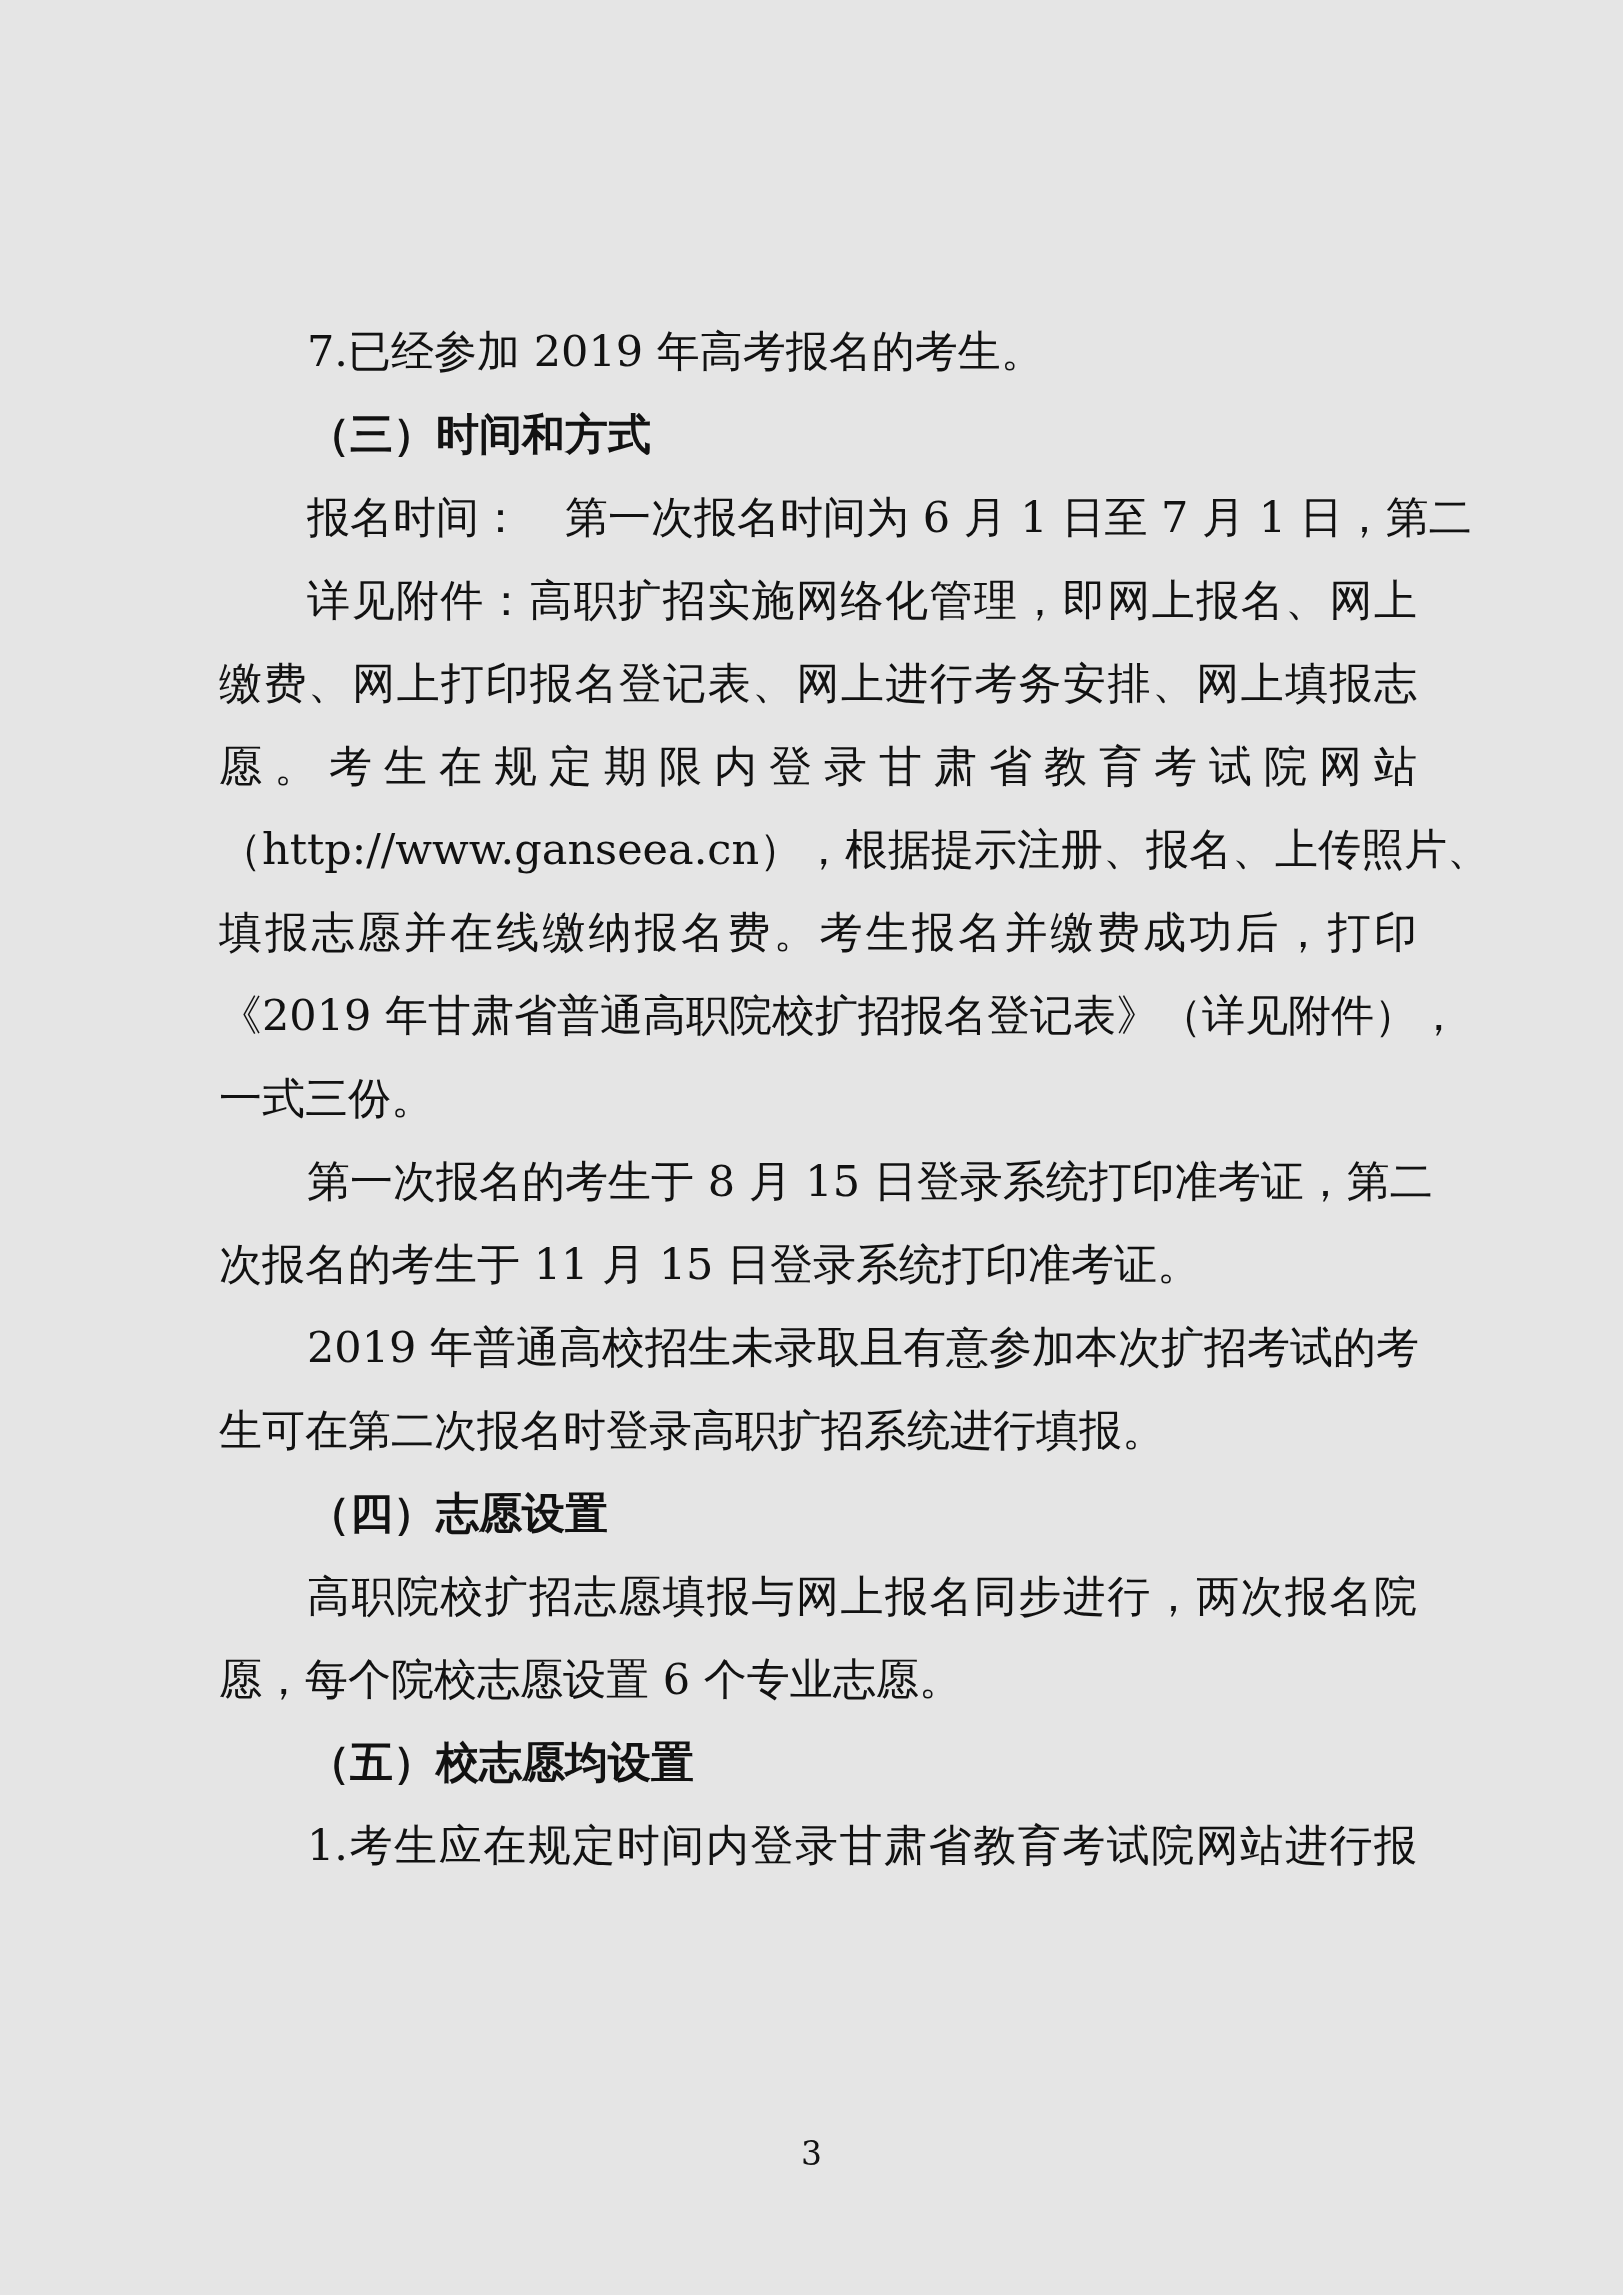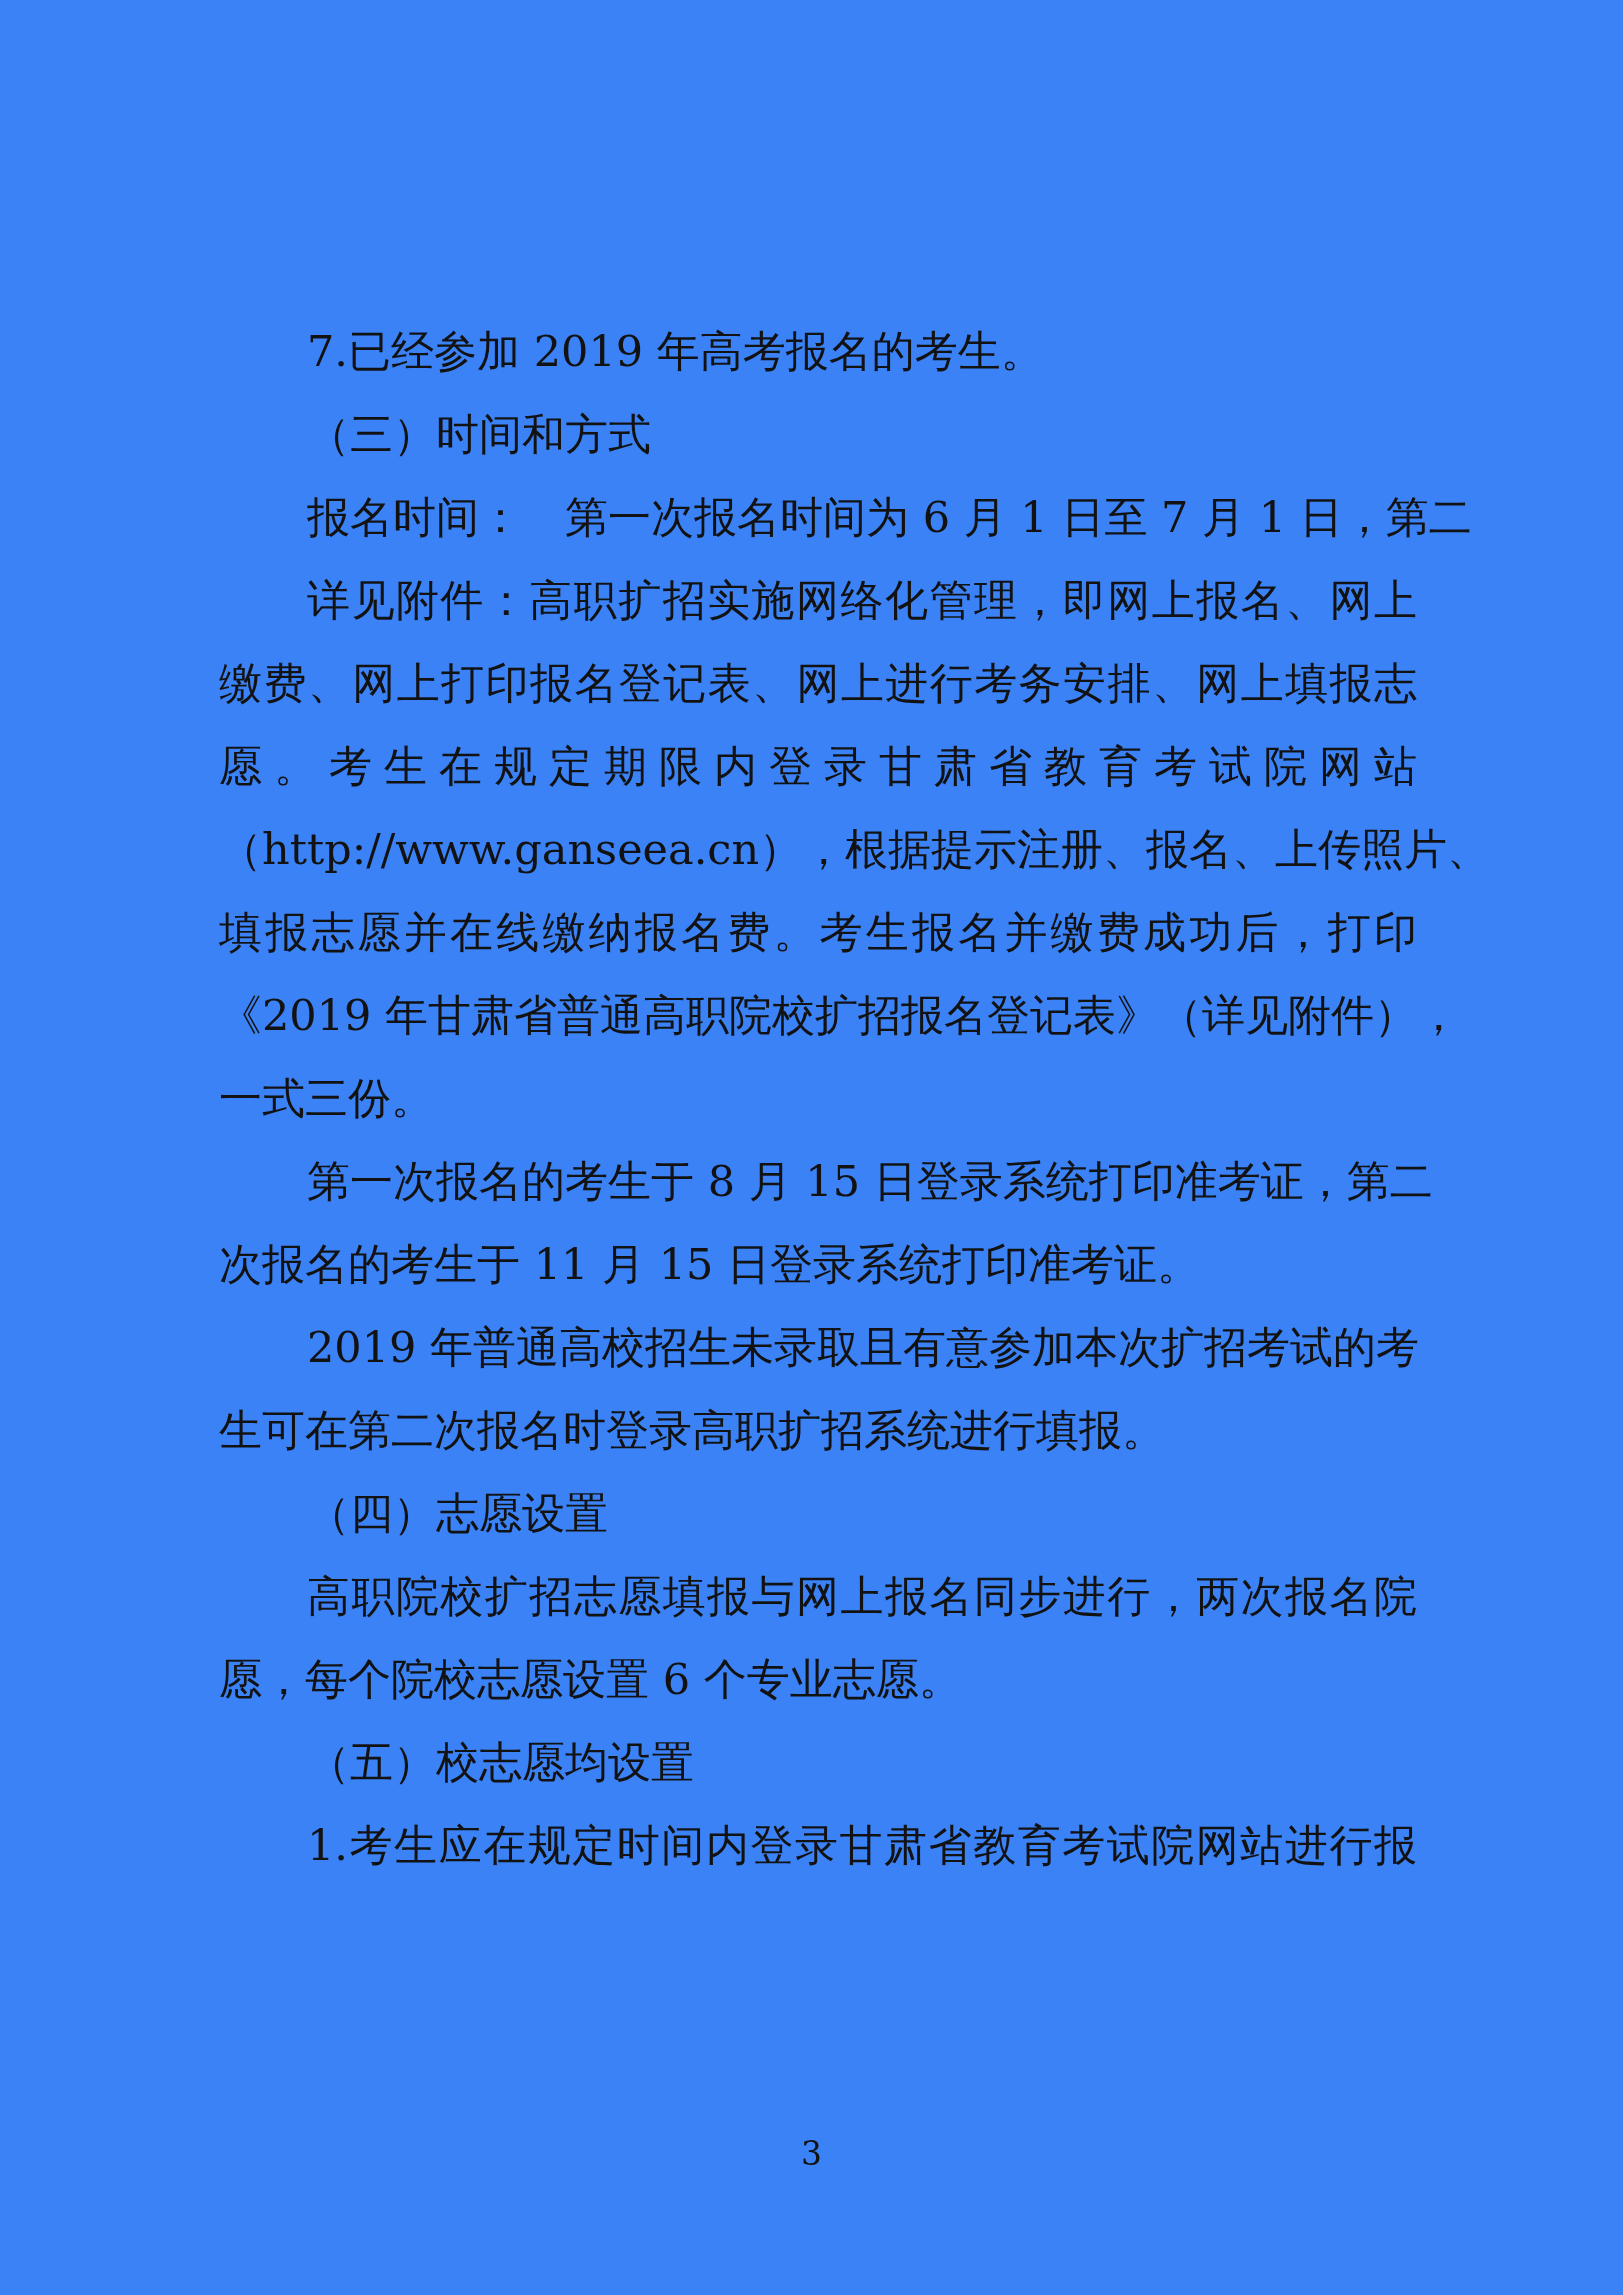--- a/index.html
+++ b/index.html
@@ -13,21 +13,21 @@
     position: relative;
     font-family: "DejaVu Serif", "Liberation Serif", serif;
     color: #121212;
   }
   .page {
     position: absolute;
     left: 0;
     top: 0;
     width: 1623px;
     height: 2295px;
-    background: #3b82f6;
+    background: #e5e5e5;
     overflow: hidden;
   }
   .content {
     position: absolute;
     left: 219px;
     top: 310px;
     width: 1198px;
   }
   .line {
     font-size: 43px;
@@ -38,21 +38,21 @@
     letter-spacing: 0;
   }
   .indent {
     text-indent: 88px;
   }
   .justify {
     text-align: justify;
     text-align-last: justify;
   }
   .heading {
-    font-weight: 400;
+    font-weight: 700;
   }
   .bold {
     font-weight: 400;
   }
   .page-number {
     position: absolute;
     left: 0;
     top: 2112px;
     width: 1623px;
     height: 83px;

